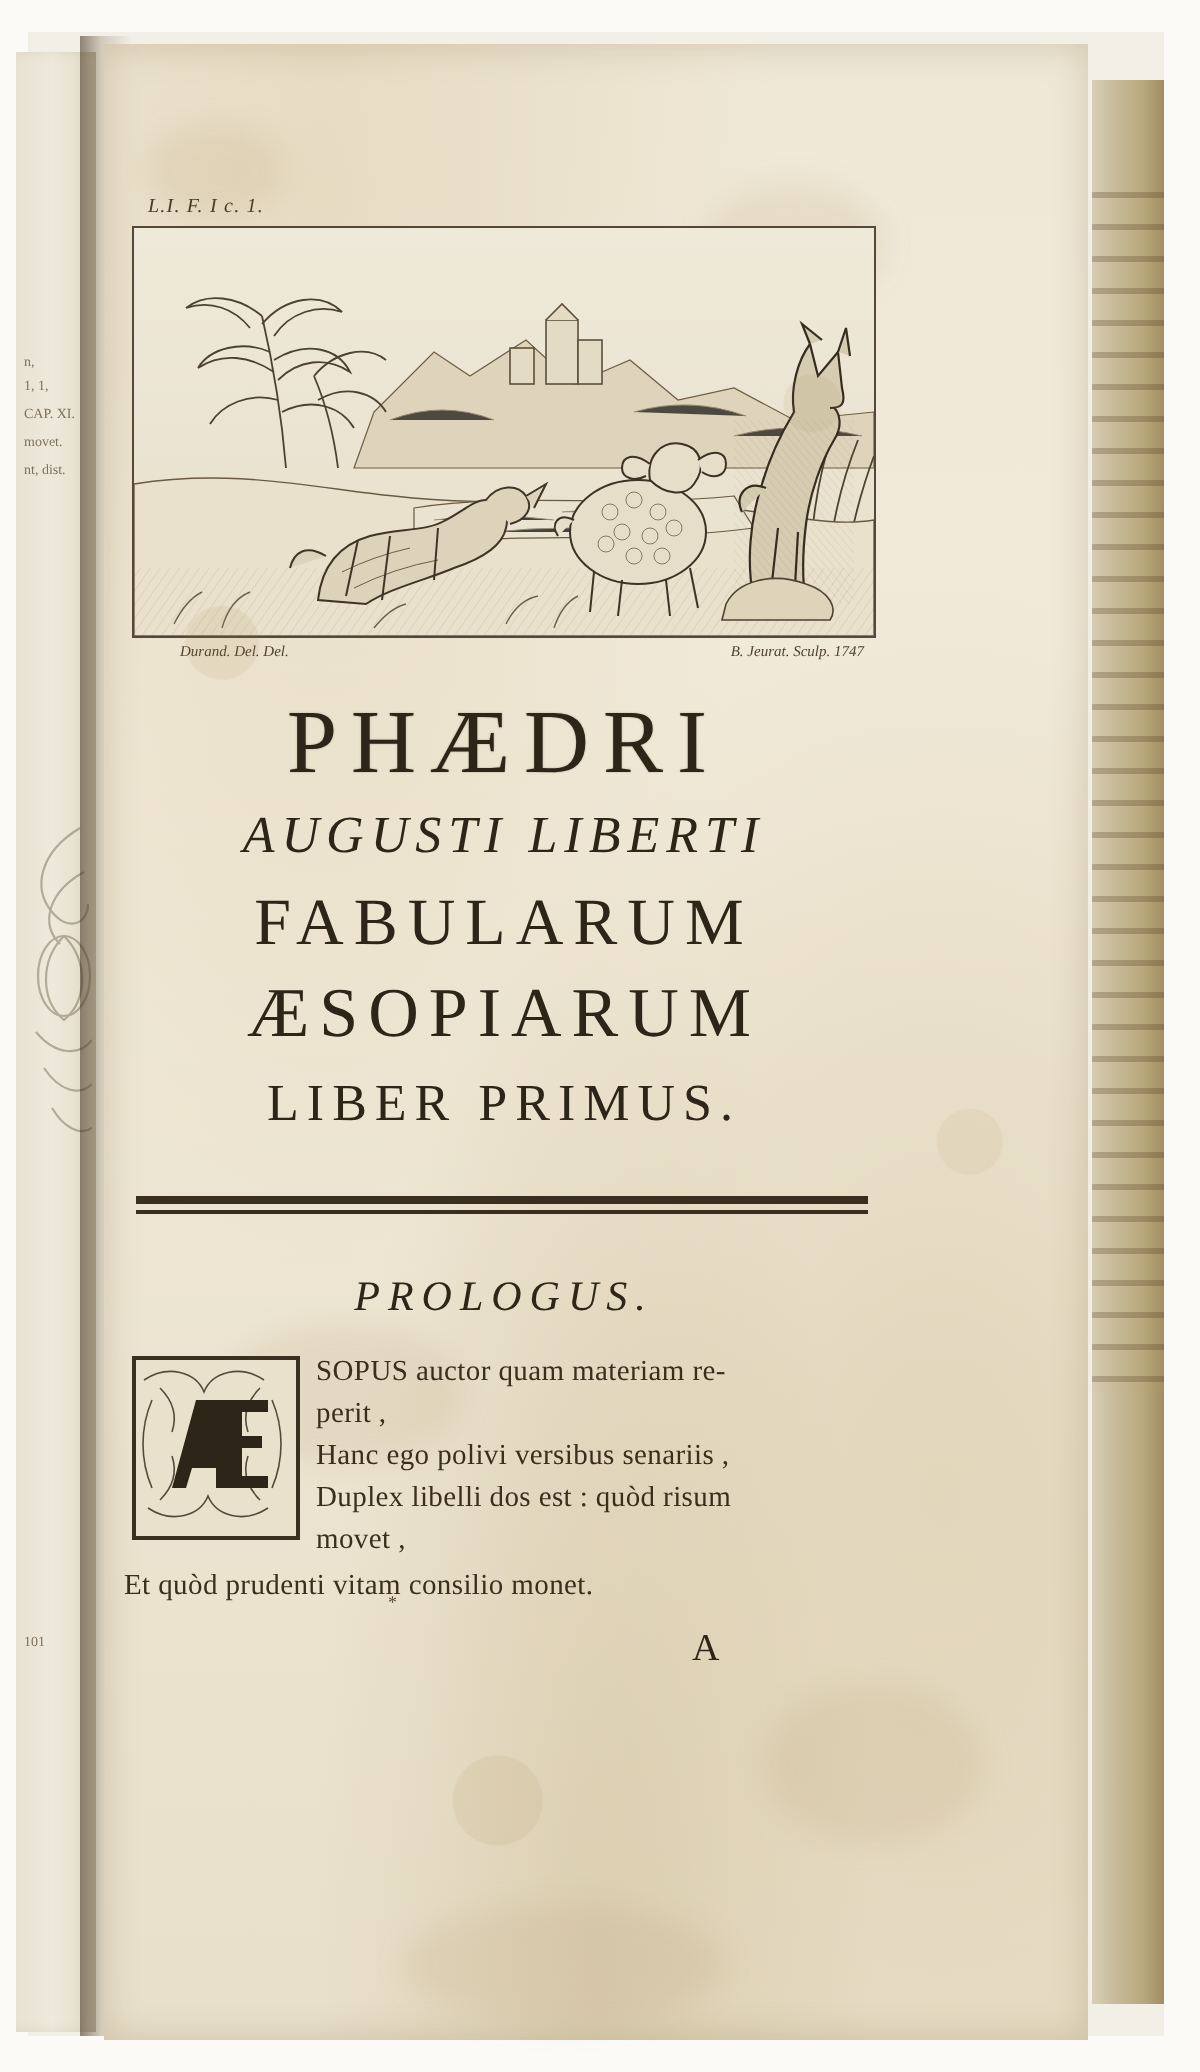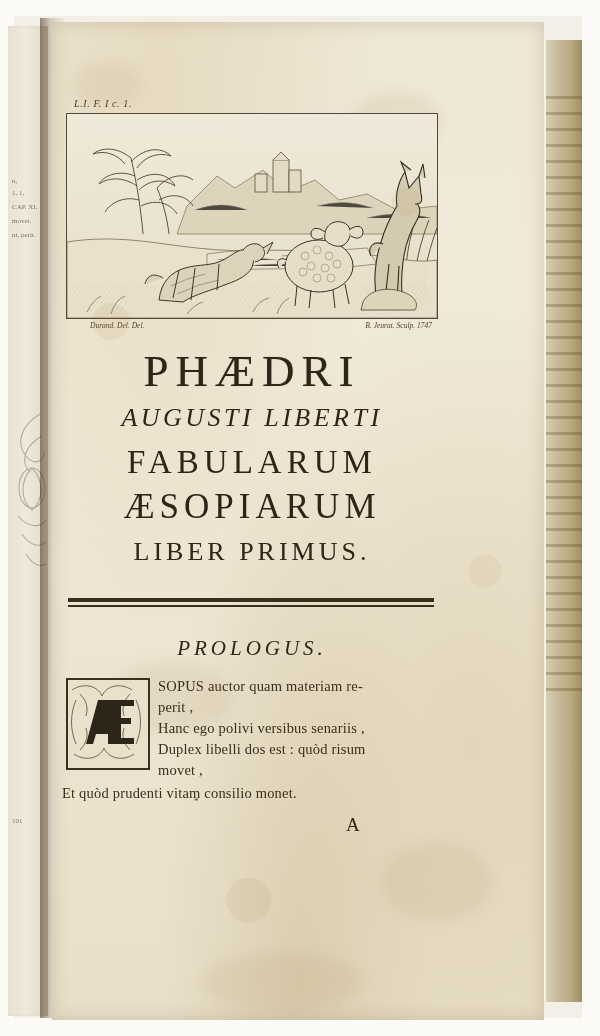--- a/index.html
+++ b/index.html
@@ -314,21 +314,21 @@
   <div class="bg-left"></div>
   <div class="bg-right"></div>
   <div class="bg-top"></div>
   <div class="bg-bottom"></div>
 
   <div class="verso">
     <div class="vtext" style="top:150px">n,</div>
     <div class="vtext" style="top:162px">1, 1,</div>
     <div class="vtext" style="top:176px">CAP. XI.</div>
     <div class="vtext" style="top:190px">movet.</div>
-    <div class="vtext" style="top:204px">nt, perit.</div>
+    <div class="vtext" style="top:204px">nt, dist.</div>
     <div class="vtext" style="top:790px">101</div>
 
     <svg class="vorn" viewBox="0 0 36 190">
       <g fill="none" stroke="#6b5c44" stroke-width="1.1" opacity=".8">
         <path d="M30 18 C10 30 6 48 16 60 C24 70 34 66 34 56"></path>
         <path d="M32 40 C14 50 10 66 20 76"></path>
         <ellipse cx="22" cy="92" rx="13" ry="20"></ellipse>
         <path d="M22 72 C10 84 10 104 22 114 C34 104 34 84 22 72 Z"></path>
         <path d="M8 120 C18 132 30 132 36 124"></path>
         <path d="M12 138 C20 150 30 152 36 146"></path>

